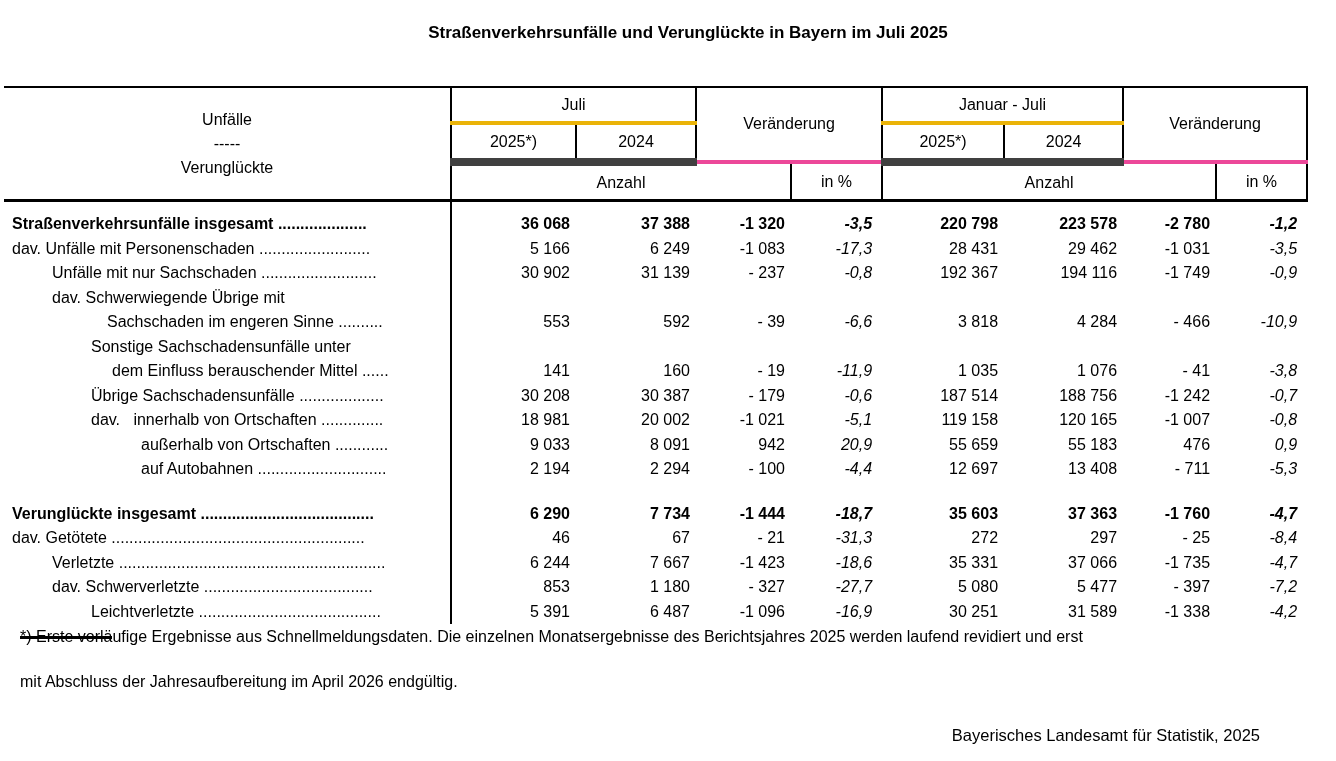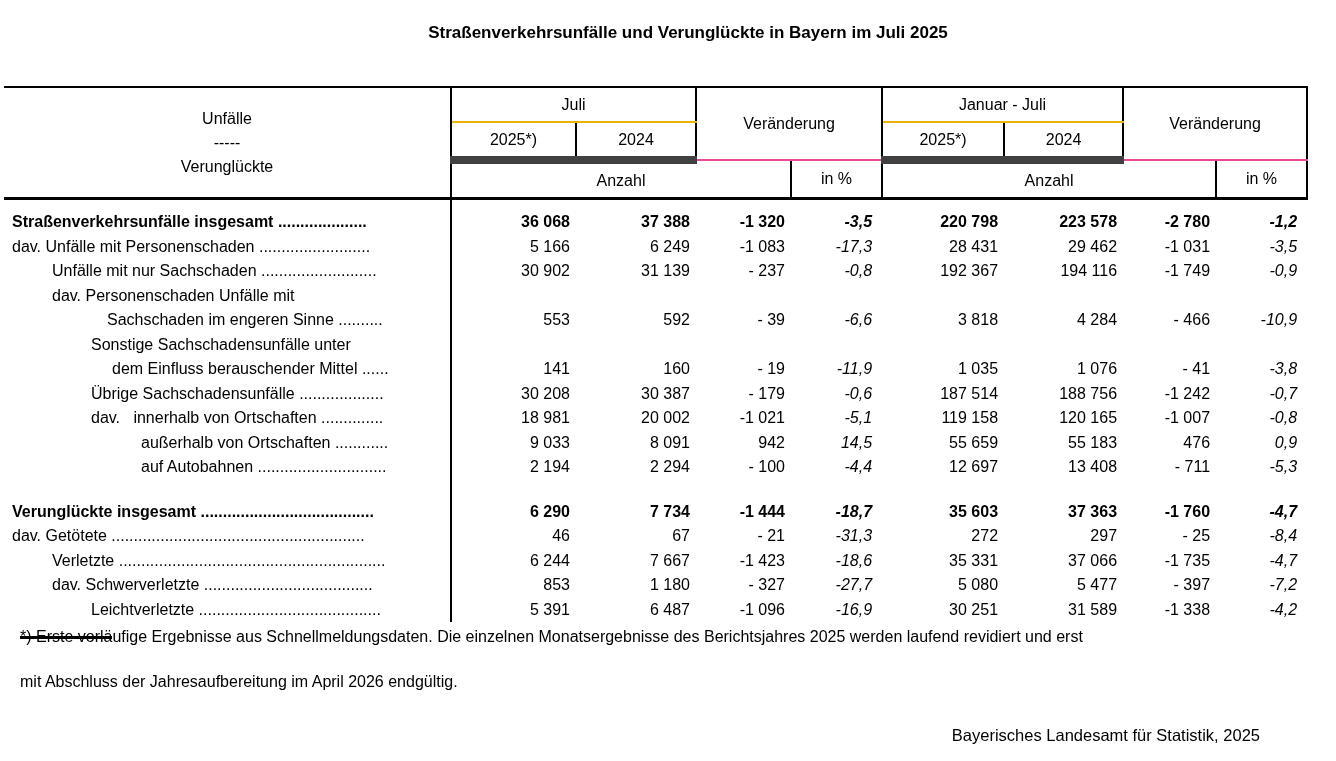--- a/index.html
+++ b/index.html
@@ -14,22 +14,22 @@
   table.stat-table {
     position:absolute; left:4px; top:86px; width:1303px;
     border-collapse:collapse; table-layout:fixed;
     font-size:16px; border-top:2px solid #000;
   }
   th { font-weight:normal; text-align:center; padding:0; }
   thead tr.h1 th { height:33px; }
   thead tr.h2 th { height:33px; }
   thead tr.h3 th { height:33px; }
   th.lbl { border-right:2px solid #000; border-bottom:3px solid #000; line-height:24px; }
-  th.grp { border-right:2px solid #000; border-bottom:2px solid #eab308; }
-  th.chg { border-right:2px solid #000; border-bottom:2px solid #ec4899; }
+  th.grp { border-right:2px solid #000; border-bottom:4px solid #eab308; }
+  th.chg { border-right:2px solid #000; border-bottom:4px solid #ec4899; }
   th.yr  { border-right:2px solid #000; border-bottom:8px solid #404040; }
   thead tr.h3 th { border-bottom:3px solid #000; }
   th.sub { border-right:2px solid #000; }
   tbody td { height:24.5px; padding:0; }
   td.label-cell {
     border-right:2px solid #000; text-align:left; white-space:pre;
     overflow:hidden; font-size:16px;
   }
   td.num { text-align:right; padding-right:6px; font-size:16px; }
   td.pct { font-style:italic; padding-right:10px; }
@@ -122,21 +122,21 @@
         <td class="num">30 902</td>
         <td class="num">31 139</td>
         <td class="num">- 237</td>
         <td class="num pct">-0,8</td>
         <td class="num">192 367</td>
         <td class="num">194 116</td>
         <td class="num">-1 749</td>
         <td class="num pct">-0,9</td>
       </tr>
       <tr>
-        <td class="label-cell" style="padding-left: 48px;">dav. Personenschaden Unfälle mit</td>
+        <td class="label-cell" style="padding-left: 48px;">dav. Schwerwiegende Übrige mit</td>
         <td class="num"></td>
         <td class="num"></td>
         <td class="num"></td>
         <td class="num pct"></td>
         <td class="num"></td>
         <td class="num"></td>
         <td class="num"></td>
         <td class="num pct"></td>
       </tr>
       <tr>
@@ -192,21 +192,21 @@
         <td class="num">119 158</td>
         <td class="num">120 165</td>
         <td class="num">-1 007</td>
         <td class="num pct">-0,8</td>
       </tr>
       <tr>
         <td class="label-cell" style="padding-left: 137px;">außerhalb von Ortschaften ............</td>
         <td class="num">9 033</td>
         <td class="num">8 091</td>
         <td class="num">942</td>
-        <td class="num pct">14,5</td>
+        <td class="num pct">20,9</td>
         <td class="num">55 659</td>
         <td class="num">55 183</td>
         <td class="num">476</td>
         <td class="num pct">0,9</td>
       </tr>
       <tr>
         <td class="label-cell" style="padding-left: 137px;">auf Autobahnen .............................</td>
         <td class="num">2 194</td>
         <td class="num">2 294</td>
         <td class="num">- 100</td>

